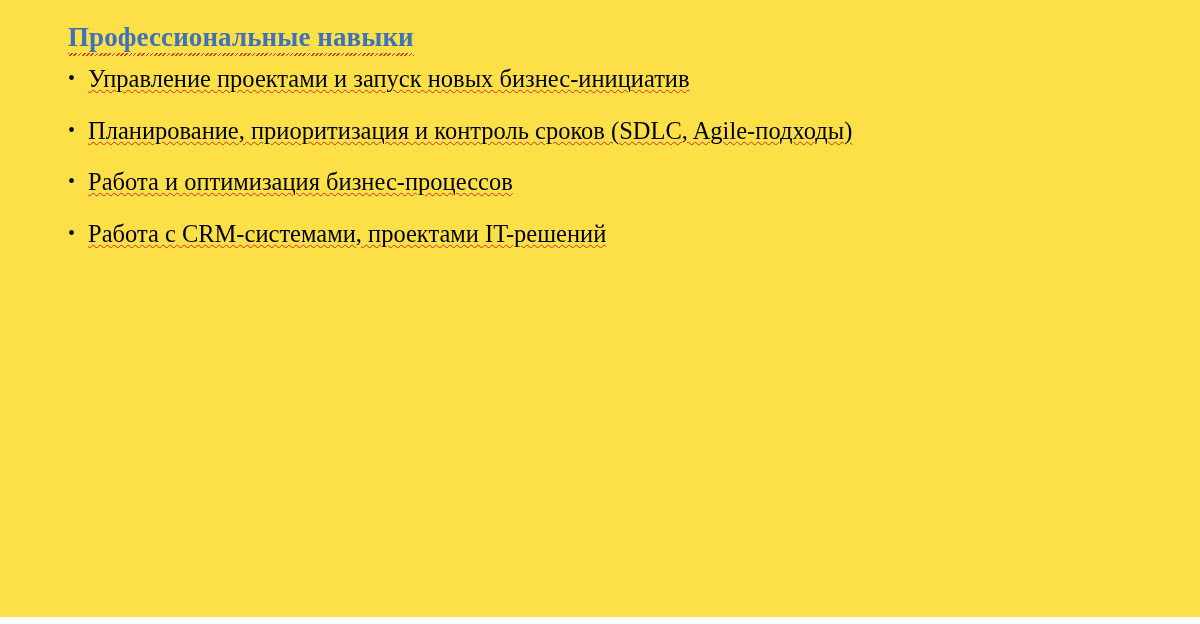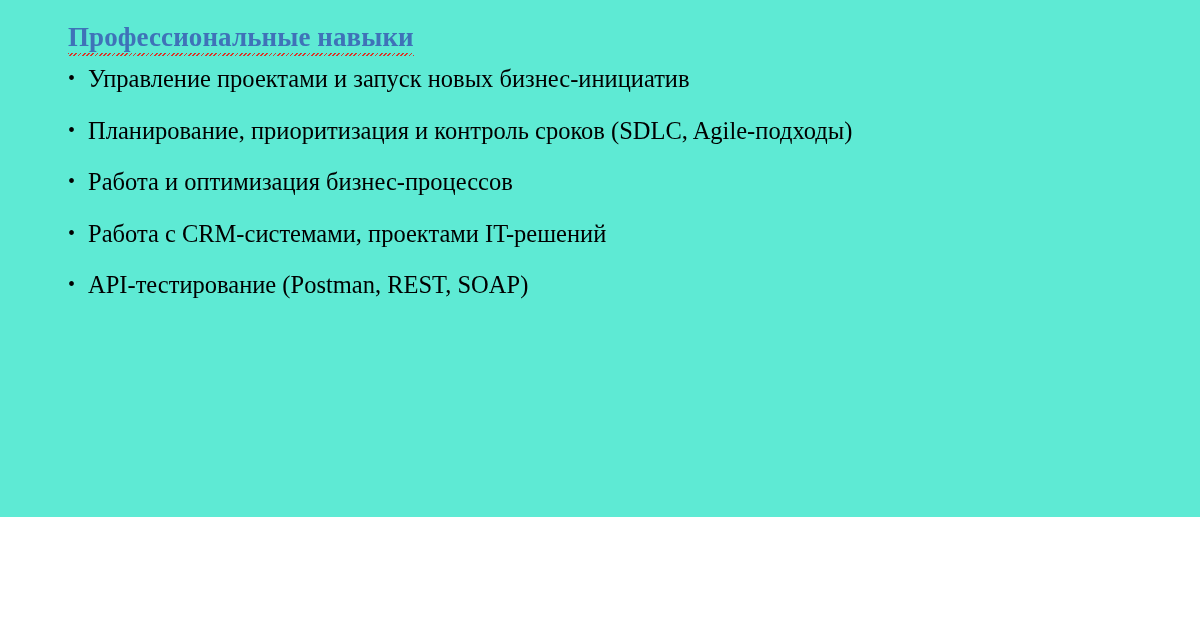--- a/index.html
+++ b/index.html
@@ -11,22 +11,22 @@
   body {
     width: 1200px;
     height: 624px;
     overflow: hidden;
     font-family: "Liberation Serif", serif;
     color: #000000;
   }
   .page {
     position: relative;
     width: 1200px;
-    height: 517px;
-    background: #5eead4;
+    height: 617px;
+    background: #fde047;
     box-sizing: border-box;
     padding: 22px 60px 0 68px;
   }
   .doc-heading {
     font-family: "Liberation Serif", serif;
     font-size: 27px;
     font-weight: bold;
     color: #3F72B8;
     text-decoration: underline;
     text-underline-offset: 3px;
@@ -57,20 +57,21 @@
   .bullet-item::before {
     content: "\2022";
     position: absolute;
     left: 0;
     top: 0;
     font-size: 20px;
     line-height: 1.15;
     color: #000000;
   }
   .sq {
+    text-decoration: underline;
     text-decoration-style: wavy;
     text-decoration-color: #E02B20;
     text-decoration-thickness: 1px;
     text-underline-offset: 2px;
   }
   .heading-spell {
     display: inline-block;
     position: relative;
   }
   .heading-spell::after {
@@ -105,18 +106,15 @@
     </li>
     <li class="bullet-item">
       <span class="sq">Планирование, приоритизация и контроль сроков (SDLC, Agile-подходы)</span>
     </li>
     <li class="bullet-item">
       <span class="sq">Работа и оптимизация бизнес-процессов</span>
     </li>
     <li class="bullet-item">
       <span class="sq">Работа с CRM-системами, проектами IT-решений</span>
     </li>
-    <li class="bullet-item">
-      <span class="sq">API-тестирование (Postman, REST, SOAP)</span>
-    </li>
   </ul>
 
 </div>
 
 </body></html>

